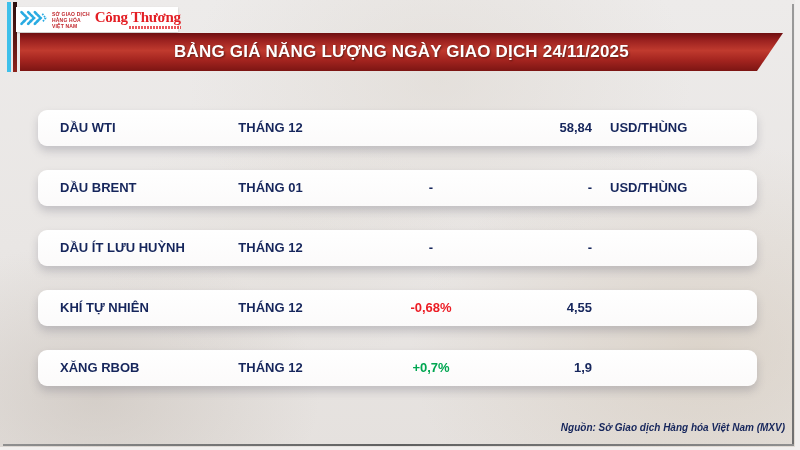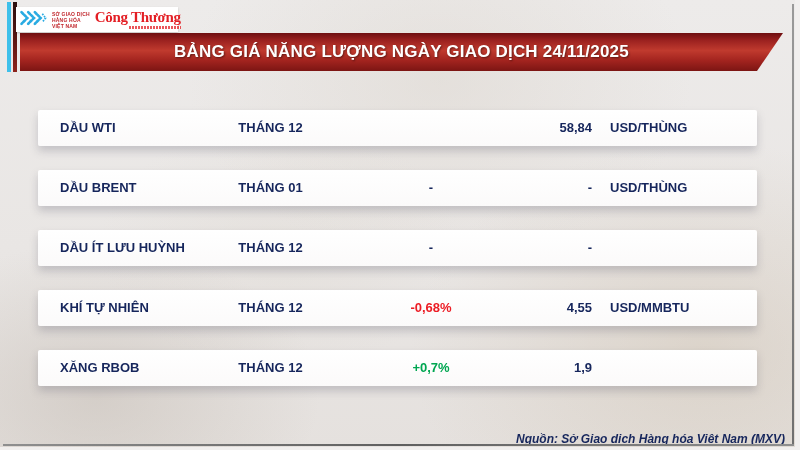--- a/index.html
+++ b/index.html
@@ -64,40 +64,40 @@
     width: 100%; height: 26px; line-height: 38px;
     text-align: center; color: #ffffff; font-weight: bold;
     font-size: 17px; letter-spacing: 0.2px;
     text-shadow: 1px 1px 2px rgba(0,0,0,0.45);
   }
 
   
   .row {
     position: absolute; left: 38px; width: 719px; height: 36px;
     background: linear-gradient(180deg, #ffffff 0%, #fbfafa 100%);
-    border-radius: 2px;
+    border-radius: 9px;
     box-shadow: 0 5px 8px rgba(95,95,110,0.28);
   }
   .cell {
     position: absolute; top: 0; height: 36px; line-height: 36px;
     font-weight: bold; font-size: 13px; color: #16265c; white-space: nowrap;
   }
   .c-name   { left: 22px; }
   .c-month  { left: 170px; width: 125px; text-align: center; }
   .c-change { left: 338px; width: 110px; text-align: center; }
   .c-price  { left: 440px; width: 114px; text-align: right; }
   .c-unit   { left: 572px; }
   .chg-up   { color: #00a651; }
   .chg-down { color: #ec1c24; }
   .chg-flat { color: #16265c; }
 
   
   .source {
-    position: absolute; right: 15px; top: 432px;
-    font-size: 12px; font-style: italic; font-weight: bold;
+    position: absolute; right: 15px; top: 422px;
+    font-size: 10px; font-style: italic; font-weight: bold;
     color: #16265c; white-space: nowrap;
   }
 </style>
 </head>
 <body>
 
 <div class="bg-texture"></div>
 
 <div class="bar-cyan"></div>
 <div class="bar-maroon"></div>
@@ -150,21 +150,20 @@
   <span class="cell c-month">THÁNG 12</span>
   <span class="cell c-change chg-flat">-</span>
   <span class="cell c-price">-</span>
 </div>
 
 <div class="row" style="top:290px">
   <span class="cell c-name">KHÍ TỰ NHIÊN</span>
   <span class="cell c-month">THÁNG 12</span>
   <span class="cell c-change chg-down">-0,68%</span>
   <span class="cell c-price">4,55</span>
-  <span class="cell c-unit">USD/MMBTU</span>
 </div>
 
 <div class="row" style="top:350px">
   <span class="cell c-name">XĂNG RBOB</span>
   <span class="cell c-month">THÁNG 12</span>
   <span class="cell c-change chg-up">+0,7%</span>
   <span class="cell c-price">1,9</span>
 </div>
 
 <div class="source">Nguồn: Sở Giao dịch Hàng hóa Việt Nam (MXV)</div>

